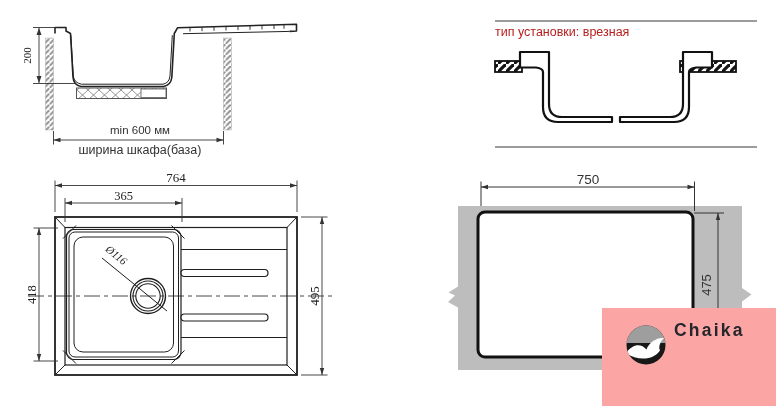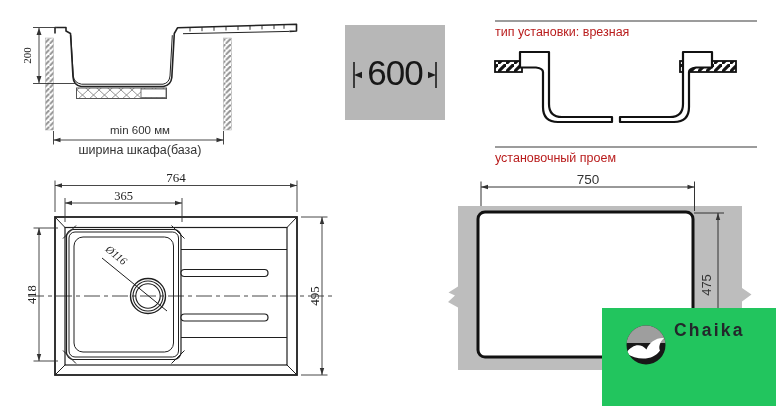--- a/index.html
+++ b/index.html
@@ -7,21 +7,21 @@
          font-family:"Liberation Sans",sans-serif;}
   .abs{position:absolute;}
   svg text{font-family:"Liberation Serif",serif;fill:#222;}
   svg text.sans{font-family:"Liberation Sans",sans-serif;fill:#333;}
   .rule{position:absolute;height:2px;background:#9c9c9c;}
   .sec-label{position:absolute;font-size:12.5px;color:#b91c1c;white-space:nowrap;}
   #badge600{position:absolute;left:345px;top:25px;width:100px;height:95px;background:#b7b7b7;}
   #badge600 .num{position:absolute;left:0;top:0;width:100%;height:100%;
                  display:flex;align-items:center;justify-content:center;
                  font-size:35px;color:#171717;letter-spacing:-1px;}
-  #logo-box{position:absolute;left:602px;top:308px;width:174px;height:98px;background:#22c55e;}
+  #logo-box{position:absolute;left:602px;top:308px;width:174px;height:98px;background:#fca5a5;}
   #logo-text{position:absolute;left:72px;top:13px;font-weight:bold;font-size:17.5px;
              letter-spacing:2.2px;color:#23272b;line-height:19px;white-space:nowrap;}
   #footnote{position:absolute;left:422px;top:375px;font-size:8.5px;color:#555;white-space:nowrap;}
 </style>
 </head>
 <body>
 
 <div id="stage">
 
   <svg class="abs" style="left:0;top:0" width="340" height="160" viewBox="0 0 340 160">
@@ -59,47 +59,37 @@
       <polygon points="39,28 36.5,35 41.5,35"></polygon>
       <polygon points="39,83 36.5,76 41.5,76"></polygon>
       <polygon points="53.5,140 60.5,137.8 60.5,142.2"></polygon>
       <polygon points="223.5,140 216.5,137.8 216.5,142.2"></polygon>
     </g>
     <text transform="translate(31,55.5) rotate(-90)" text-anchor="middle" font-size="11">200</text>
     <text class="sans" x="140" y="133.5" text-anchor="middle" font-size="11.5" fill="#2e2e2e">min 600 мм</text>
     <text class="sans" x="140" y="153.5" text-anchor="middle" font-size="12.5" fill="#2e2e2e">ширина шкафа(база)</text>
   </svg>
 
-  <div id="badge600">
-    <svg class="abs" style="left:0;top:0" width="100" height="95" viewBox="0 0 100 95">
-      <line x1="9" y1="37" x2="9" y2="63" stroke="#1c1c1c" stroke-width="1.6"></line>
-      <line x1="91" y1="37" x2="91" y2="63" stroke="#1c1c1c" stroke-width="1.6"></line>
-      <polygon points="9,50 17,46.8 17,53.2" fill="#1c1c1c"></polygon>
-      <polygon points="91,50 83,46.8 83,53.2" fill="#1c1c1c"></polygon>
-    </svg>
-    <div class="num">600</div>
-  </div>
 
   <div class="rule" style="left:495px;top:20px;width:262px"></div>
   <div class="sec-label" style="left:495px;top:25px">тип установки: врезная</div>
 
   <svg class="abs" style="left:490px;top:48px" width="270" height="80" viewBox="0 0 270 80">
     <defs>
       <pattern id="hb1" patternUnits="userSpaceOnUse" width="8" height="8">
         <path d="M-2,10 L10,-2" stroke="#151515" stroke-width="3.2"></path>
       </pattern>
     </defs>
     <rect x="5" y="13" width="27" height="11" fill="url(#hb1)" stroke="#111" stroke-width="1.8"></rect>
     <rect x="190" y="13" width="56" height="11" fill="url(#hb1)" stroke="#111" stroke-width="1.8"></rect>
     <path d="M30,4 H59 V56 Q59,69 72,69 H122 V74 H68 Q53,74 53,59 V24 Q53,20.5 46,19.5 L30,19.5 Z" fill="#fff" stroke="#111" stroke-width="2.2" stroke-linejoin="round"></path>
     <path d="M222,4 H193 V56 Q193,69 180,69 H130 V74 H184 Q199,74 199,59 V24 Q199,20.5 206,19.5 L222,19.5 Z" fill="#fff" stroke="#111" stroke-width="2.2" stroke-linejoin="round"></path>
   </svg>
 
   <div class="rule" style="left:495px;top:146px;width:262px"></div>
-  <div class="sec-label" style="left:495px;top:151px">установочный проем</div>
 
   <svg class="abs" style="left:10px;top:158px" width="335" height="245" viewBox="0 0 335 245">
 
     <line x1="18" y1="138" x2="322" y2="138" stroke="#333" stroke-width="0.9" stroke-dasharray="16 4 4 4"></line>
 
     <g fill="none" stroke="#1f1f1f">
       <rect x="45" y="59" width="242" height="158" stroke-width="1.8"></rect>
       <rect x="55" y="69.5" width="222" height="137.5" stroke-width="1.2"></rect>
       <path d="M45.5,59.5 L55.5,70 M286.5,59.5 L276.5,70 M45.5,216.5 L55.5,206.5 M286.5,216.5 L276.5,206.5" stroke-width="1"></path>
       <rect x="56.5" y="71.5" width="114.5" height="130" rx="7" stroke-width="1.2"></rect>

